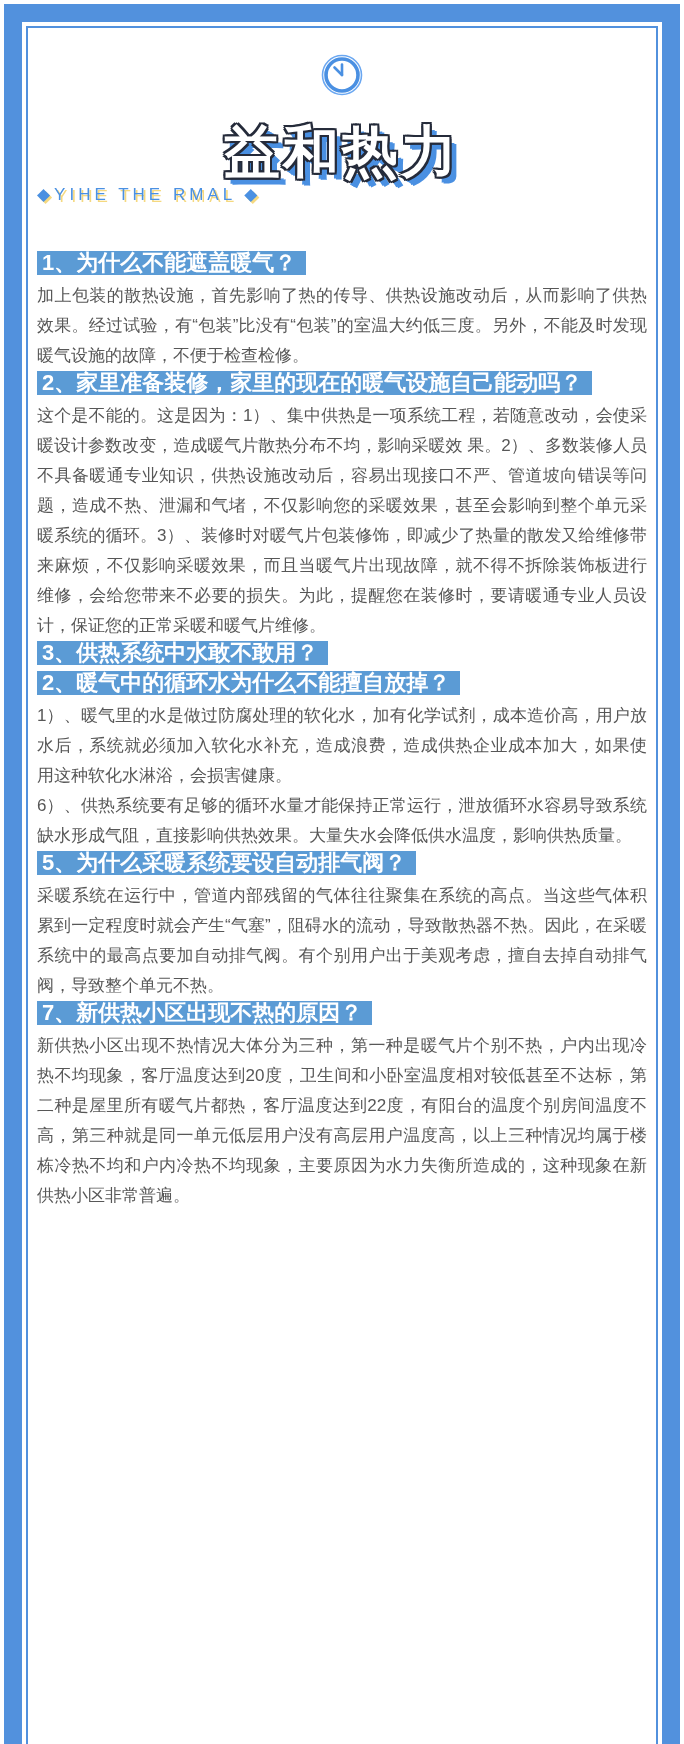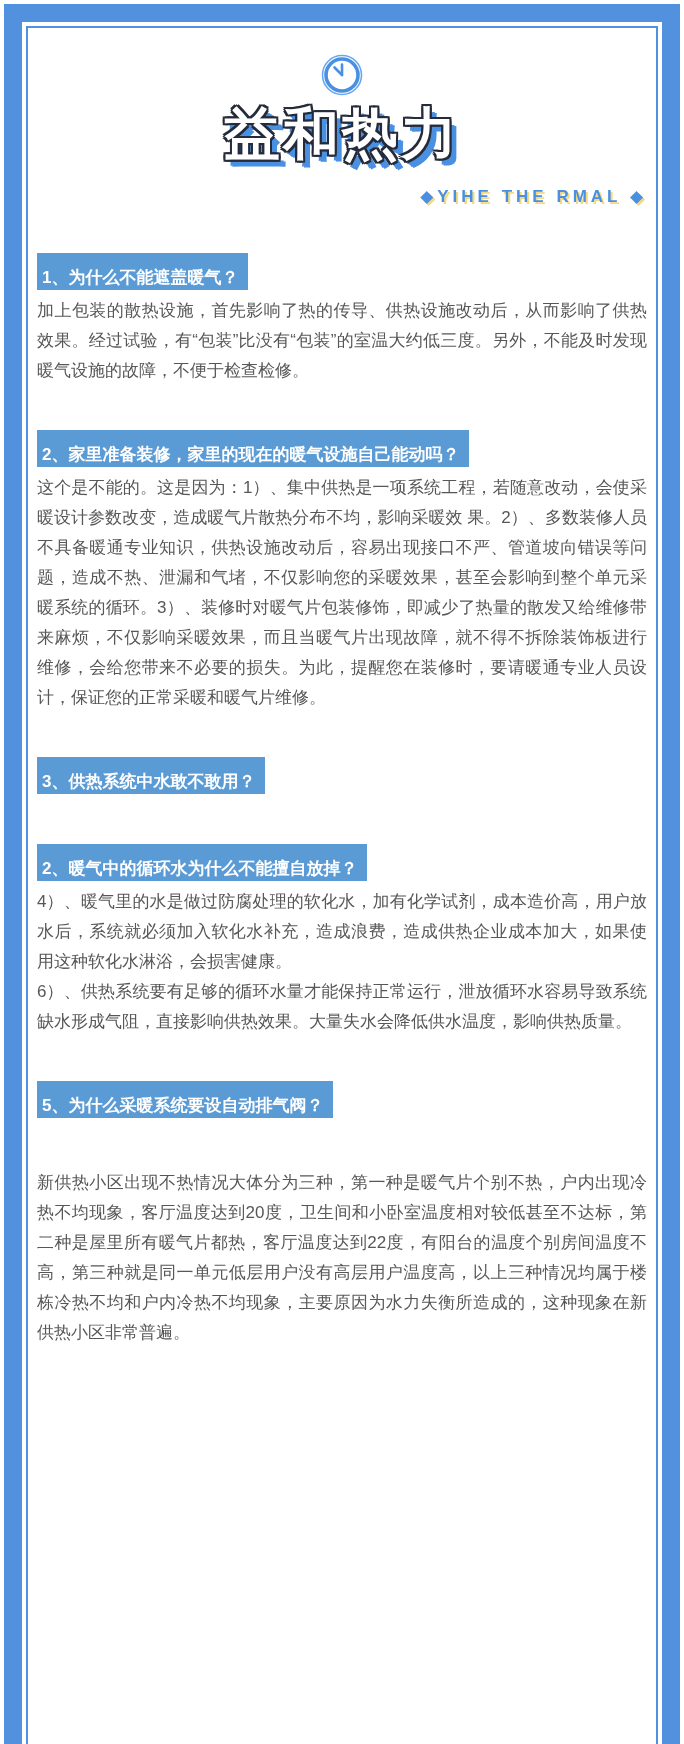--- a/index.html
+++ b/index.html
@@ -38,58 +38,56 @@
   }
   .content{
     padding:0 9px;
   }
   .clock-wrap{
     width:42px;
     margin:26px auto 0;
     text-align:center;
   }
   .title{
-    margin-top:2px;
+    margin-top:20px;
     text-align:center;
     font-size:56px;
     line-height:64px;
     font-weight:900;
     letter-spacing:3px;
     color:#ffffff;
     text-shadow:
       -2px -2px 0 var(--outline), 2px -2px 0 var(--outline),
       -2px 2px 0 var(--outline), 2px 2px 0 var(--outline),
       -2px 0 0 var(--outline), 2px 0 0 var(--outline),
       0 -2px 0 var(--outline), 0 2px 0 var(--outline),
       5px 6px 0 var(--title-shadow), 7px 7px 0 var(--title-shadow);
   }
   .subtitle{
-    margin-top:20px;
-    text-align:right;
+    text-align:left;
     font-size:17px;
-    font-weight:700;
+    font-weight:400;
     letter-spacing:4px;
     color:var(--title-shadow);
     text-shadow:2px 2px 0 var(--subtitle-shadow);
   }
   .sections{
     margin-top:46px;
     padding-bottom:20px;
   }
   .section + .section{
-    margin-top:44px;
   }
   .section-heading{
     display:inline-block;
     background:var(--heading-bg);
     color:#ffffff;
-    font-size:17px;
+    font-size:22px;
     font-weight:bold;
     line-height:18px;
-    padding:16px 10px 3px 5px;
+    padding:3px 10px 3px 5px;
     margin-bottom:6px;
   }
   .section p{
     font-size:17px;
     line-height:30px;
     color:var(--body-text);
     text-align:justify;
     letter-spacing:0;
   }
 </style>
@@ -122,27 +120,28 @@
   <section class="section">
     <span class="section-heading">2、家里准备装修，家里的现在的暖气设施自己能动吗？</span>
   <p>这个是不能的。这是因为：1）、集中供热是一项系统工程，若随意改动，会使采暖设计参数改变，造成暖气片散热分布不均，影响采暖效 果。2）、多数装修人员不具备暖通专业知识，供热设施改动后，容易出现接口不严、管道坡向错误等问题，造成不热、泄漏和气堵，不仅影响您的采暖效果，甚至会影响到整个单元采暖系统的循环。3）、装修时对暖气片包装修饰，即减少了热量的散发又给维修带来麻烦，不仅影响采暖效果，而且当暖气片出现故障，就不得不拆除装饰板进行维修，会给您带来不必要的损失。为此，提醒您在装修时，要请暖通专业人员设计，保证您的正常采暖和暖气片维修。</p></section>
 
   <section class="section">
     <span class="section-heading">3、供热系统中水敢不敢用？</span>
   </section>
 
   <section class="section">
     <span class="section-heading">2、暖气中的循环水为什么不能擅自放掉？</span>
-  <p>4）、暖气里的水是做过防腐处理的软化水，加有化学试剂，成本造价高，用户放水后，系统就必须加入软化水补充，造成浪费，造成供热企业成本加大，如果使用这种软化水淋浴，会损害健康。</p><p>6）、供热系统要有足够的循环水量才能保持正常运行，泄放循环水容易导致系统缺水形成气阻，直接影响供热效果。大量失水会降低供水温度，影响供热质量。</p></section>
+  <p>1）、暖气里的水是做过防腐处理的软化水，加有化学试剂，成本造价高，用户放水后，系统就必须加入软化水补充，造成浪费，造成供热企业成本加大，如果使用这种软化水淋浴，会损害健康。</p><p>6）、供热系统要有足够的循环水量才能保持正常运行，泄放循环水容易导致系统缺水形成气阻，直接影响供热效果。大量失水会降低供水温度，影响供热质量。</p></section>
 
   <section class="section">
     <span class="section-heading">5、为什么采暖系统要设自动排气阀？</span>
-  </section>
+  <p>采暖系统在运行中，管道内部残留的气体往往聚集在系统的高点。当这些气体积累到一定程度时就会产生“气塞”，阻碍水的流动，导致散热器不热。因此，在采暖系统中的最高点要加自动排气阀。有个别用户出于美观考虑，擅自去掉自动排气阀，导致整个单元不热。</p></section>
 
 
   <section class="section">
+    <span class="section-heading">7、新供热小区出现不热的原因？</span>
   <p>新供热小区出现不热情况大体分为三种，第一种是暖气片个别不热，户内出现冷热不均现象，客厅温度达到20度，卫生间和小卧室温度相对较低甚至不达标，第二种是屋里所有暖气片都热，客厅温度达到22度，有阳台的温度个别房间温度不高，第三种就是同一单元低层用户没有高层用户温度高，以上三种情况均属于楼栋冷热不均和户内冷热不均现象，主要原因为水力失衡所造成的，这种现象在新供热小区非常普遍。</p></section>
 </div>
 
       </div>
     </div>
   </div>
 </div>
 
 </body></html>

